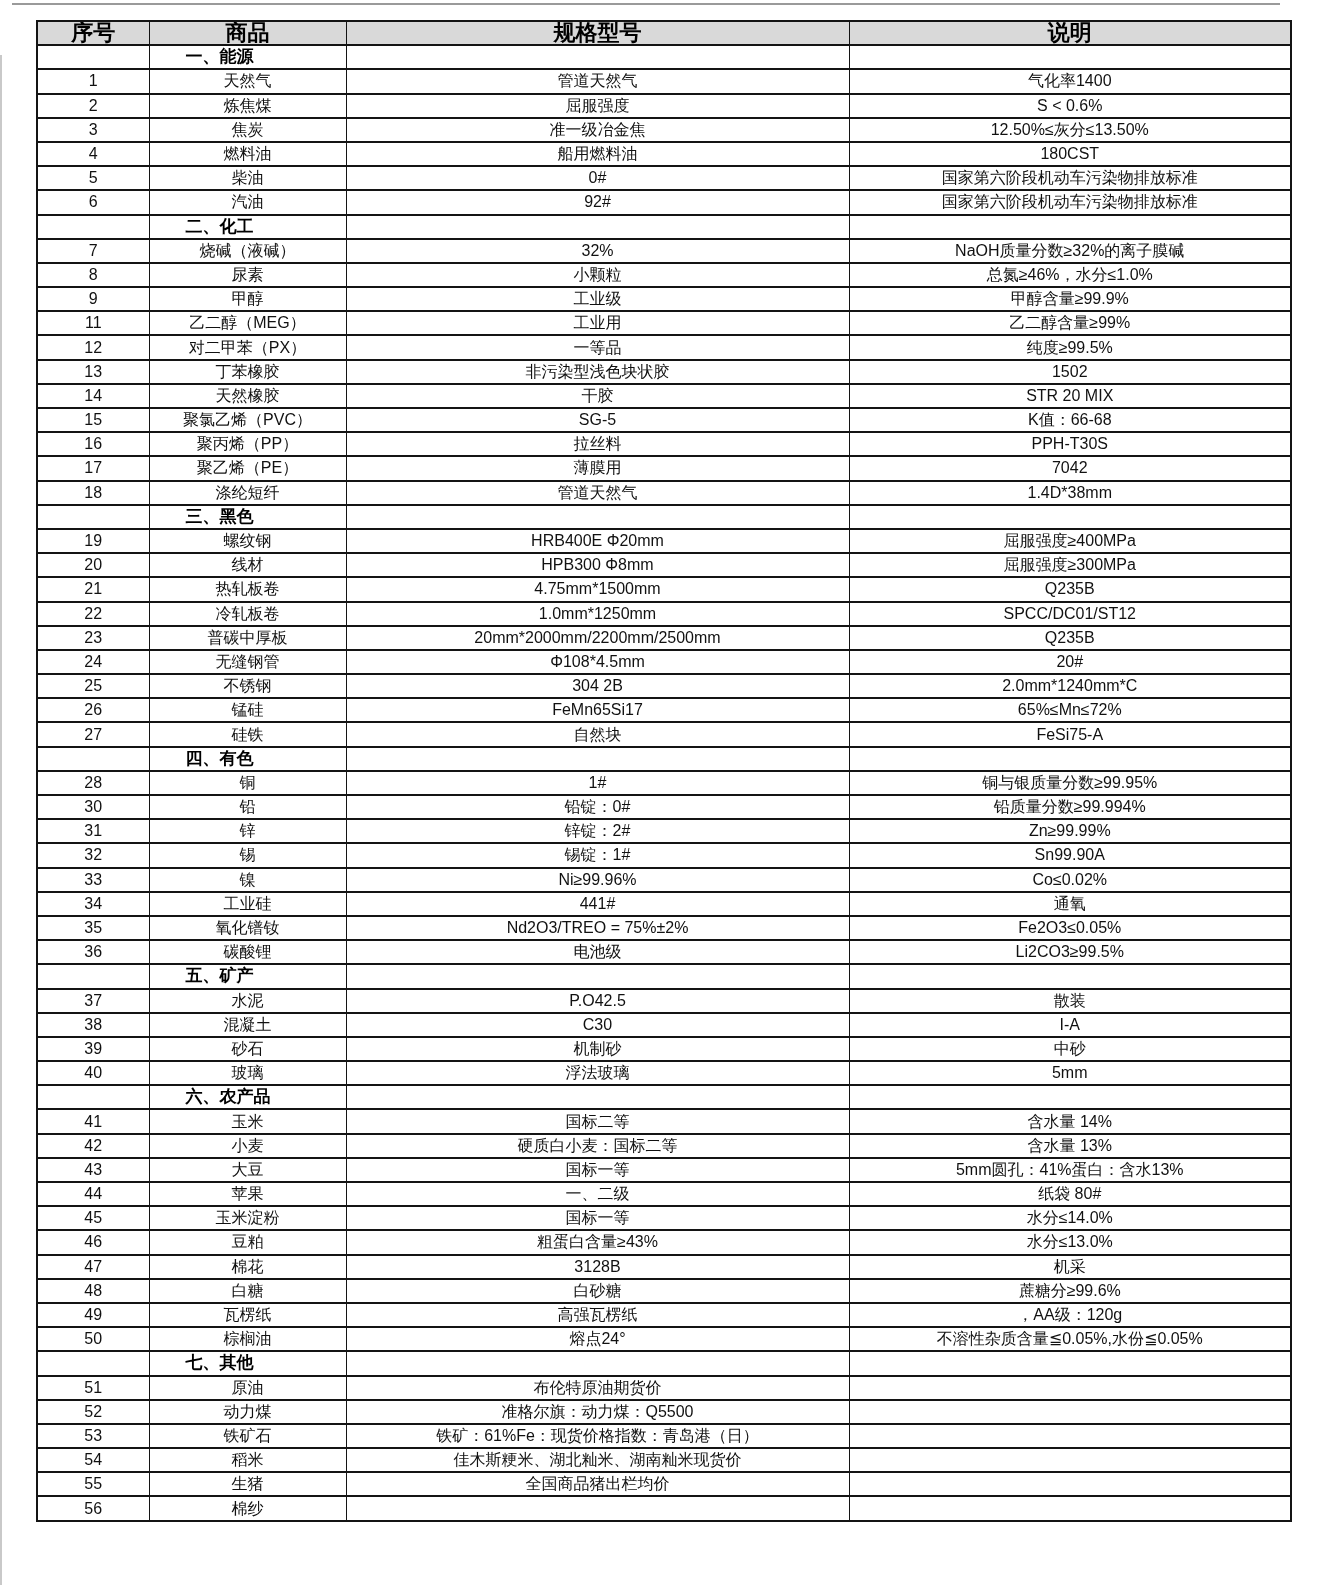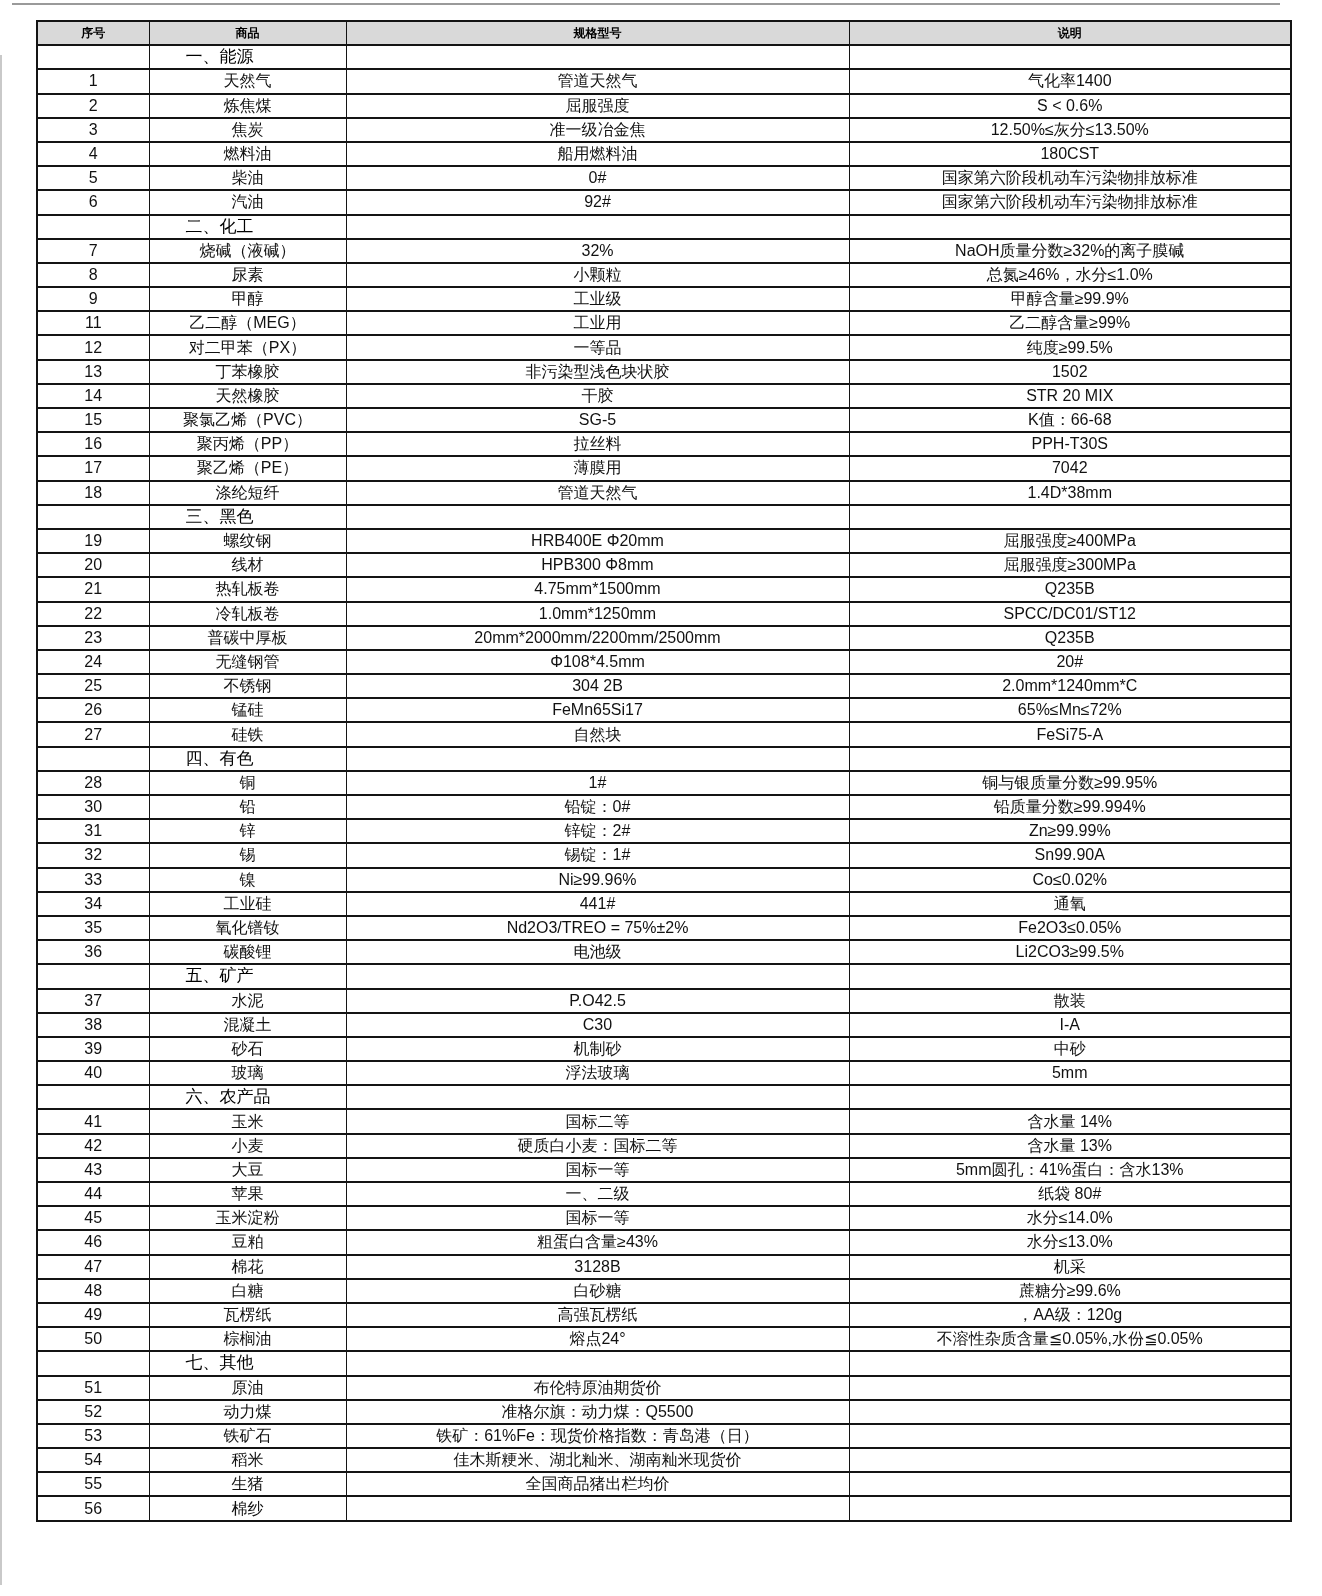--- a/index.html
+++ b/index.html
@@ -9,22 +9,22 @@
   }
   .top-line{position:absolute;left:12px;top:3px;width:1268px;height:2px;background:#9a9a9a;}
   .left-line{position:absolute;left:0;top:55px;width:2px;height:1530px;background:#c9c9c9;}
   .table-wrap{position:absolute;left:36px;top:20px;}
   table{border-collapse:collapse;table-layout:fixed;border:2px solid #141414;}
   th,td{
     border:1px solid #141414;border-top-width:2px;border-bottom-width:2px;
     height:22.2px;padding:0 3px;font-size:16px;line-height:22px;
     text-align:center;overflow:hidden;white-space:nowrap;
   }
-  th{background:#d9d9d9;font-weight:bold;font-size:12px;color:#000;}
-  tr.sec td{font-weight:normal;padding-left:36px;}
+  th{background:#d9d9d9;font-weight:bold;font-size:22px;color:#000;}
+  tr.sec td{font-weight:bold;padding-left:36px;}
   td.sec-label{text-align:left;padding-left:5px;font-size:17px;color:#000;}
 </style>
 </head>
 <body>
 
 <div class="top-line"></div>
 <div class="left-line"></div>
 
 <div class="table-wrap">
   <table>

